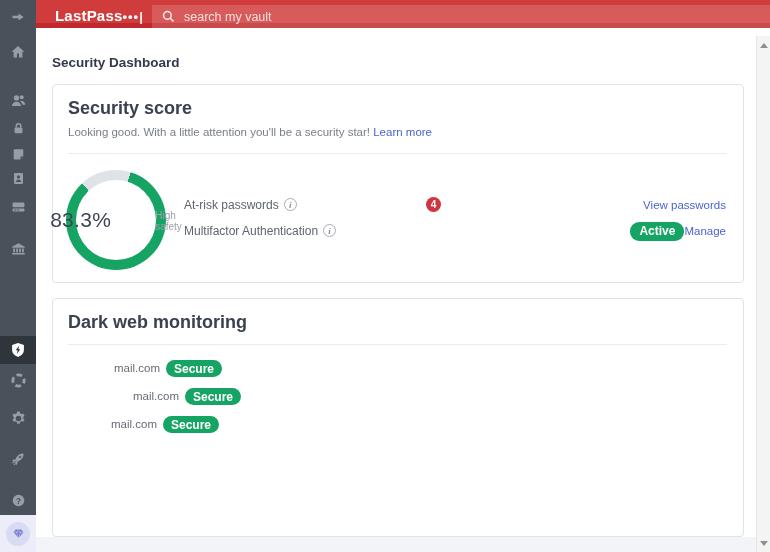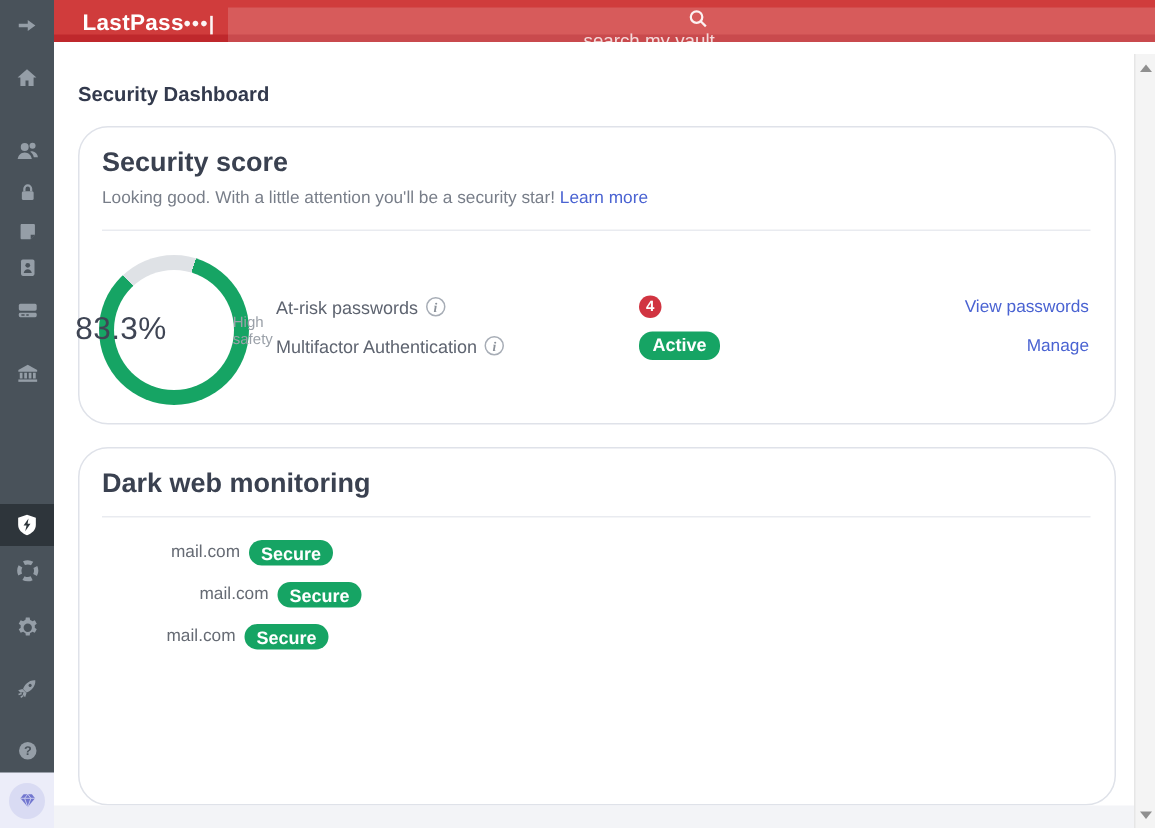--- a/index.html
+++ b/index.html
@@ -12,52 +12,52 @@
   .side-item { position:absolute; left:0; width:36px; height:28px; display:flex; align-items:center; justify-content:center; cursor:pointer; }
   .side-item svg { display:block; }
   .side-item.active { background:#2e353b; }
   .sidebar-footer { position:absolute; left:0; bottom:0; width:36px; height:37px; background:#ecedf9; display:flex; align-items:center; justify-content:center; }
   .gem-circle { width:24px; height:24px; border-radius:50%; background:#d9dbf3; display:flex; align-items:center; justify-content:center; }
 
   
   .header { position:absolute; left:36px; top:0; right:0; height:28px; background:#d03c3c; border-bottom:5px solid #bf282c; z-index:4; }
   .logo { position:absolute; left:19px; top:7px; color:#fff; font-size:15px; font-weight:bold; letter-spacing:.2px; white-space:nowrap; }
   .logo .suffix { font-weight:bold; font-size:13px; letter-spacing:1px; opacity:.95; }
-  .search-box { position:absolute; left:116px; top:5px; right:0; height:23px; background:rgba(255,255,255,0.16); display:flex; align-items:center; padding-left:9px;flex-direction:column; }
+  .search-box { position:absolute; left:116px; top:5px; right:0; height:23px; background:rgba(255,255,255,0.16); display:flex; align-items:center; padding-left:9px; }
   .search-box input { flex:1; background:transparent; border:none; outline:none; color:#fff; font-size:12.5px; margin-left:8px; font-family:inherit; }
   .search-box input::placeholder { color:rgba(255,255,255,0.8); }
 
   
   .scrollbar { position:absolute; right:0; top:36px; width:14px; height:516px; background:#f4f4f4; border-left:1px solid #e6e6e6; z-index:3; }
   .sb-arrow { position:absolute; left:0; width:14px; height:14px; display:flex; align-items:center; justify-content:center; cursor:pointer; }
   .sb-arrow.up { top:2px; } .sb-arrow.down { bottom:2px; }
   .tri-up { width:0; height:0; border-left:4px solid transparent; border-right:4px solid transparent; border-bottom:5px solid #8f8f8f; }
   .tri-down { width:0; height:0; border-left:4px solid transparent; border-right:4px solid transparent; border-top:5px solid #8f8f8f; }
 
   
   .main { position:absolute; left:36px; top:36px; width:720px; height:516px; background:#fff; }
   .page-title { margin:19px 0 0 16px; font-size:13.5px; font-weight:bold; color:#333a4d; }
-  .card { margin:4px 12px 0 16px; border:1px solid #dfe2e9; border-radius:20px; background:#fff; }
+  .card { margin:4px 12px 0 16px; border:1px solid #dfe2e9; border-radius:4px; background:#fff; }
   .card1 { margin-top:14px; height:199px; }
   .card2 { margin-top:15px; height:239px; }
   .card-head { padding:13px 16px 0 15px; }
   .card-title { font-size:18px; font-weight:600; color:#3a4150; }
   .card-sub { margin-top:5px; font-size:11.5px; color:#787e89; line-height:1.55; }
   .link { color:#4a63d2; text-decoration:none; cursor:pointer; }
   .divider { border-top:1px solid #e9ebf0; margin-top:11px; }
 
   
   .score-body { display:flex; padding:16px 17px 0 13px; }
   .donut { position:relative; width:100px; height:100px; border-radius:50%;
            background:conic-gradient(from 17deg, #16a464 0deg 300deg, #dfe2e6 300deg 360deg); flex:0 0 100px; }
   .donut-hole { position:absolute; inset:10px; background:#fff; border-radius:50%; display:flex; align-items:center; justify-content:center; }
   .score-value { font-size:21px; font-weight:500; color:#3f4554; letter-spacing:.3px; }
   .score-caption { margin-top:2px; font-size:10px; color:#9ba1a9;padding-left:44px; }
   .score-rows { flex:1; margin-left:18px; padding-top:22px; }
-  .score-row { display:grid; grid-template-columns:242px 1fr auto; align-items:center; height:26px; }
+  .score-row { display:grid; grid-template-columns:242px 1fr auto; align-items:center; height:26px;text-align:right; }
   .row-label { font-size:12px; color:#5e6470; display:flex; align-items:center; gap:5px; }
   .info { width:13px; height:13px; border:1px solid #a7adb6; border-radius:50%; color:#8a9099;
           font-size:9px; font-family:"Liberation Serif",serif; font-style:italic; font-weight:bold;
           display:inline-flex; align-items:center; justify-content:center; cursor:pointer; }
   .badge-count { width:15px; height:15px; border-radius:50%; background:#d13441; color:#fff; font-size:10px; font-weight:bold; display:flex; align-items:center; justify-content:center; }
   .pill { display:inline-flex; align-items:center; background:#16a464; color:#fff; font-size:12px; font-weight:bold; border-radius:9px; padding:2px 9px 3px; }
   .row-action { font-size:11.5px; }
 
   
   .dw-desc { margin-top:6px; font-size:11.5px; color:#787e89; line-height:1.6; max-width:672px; }

